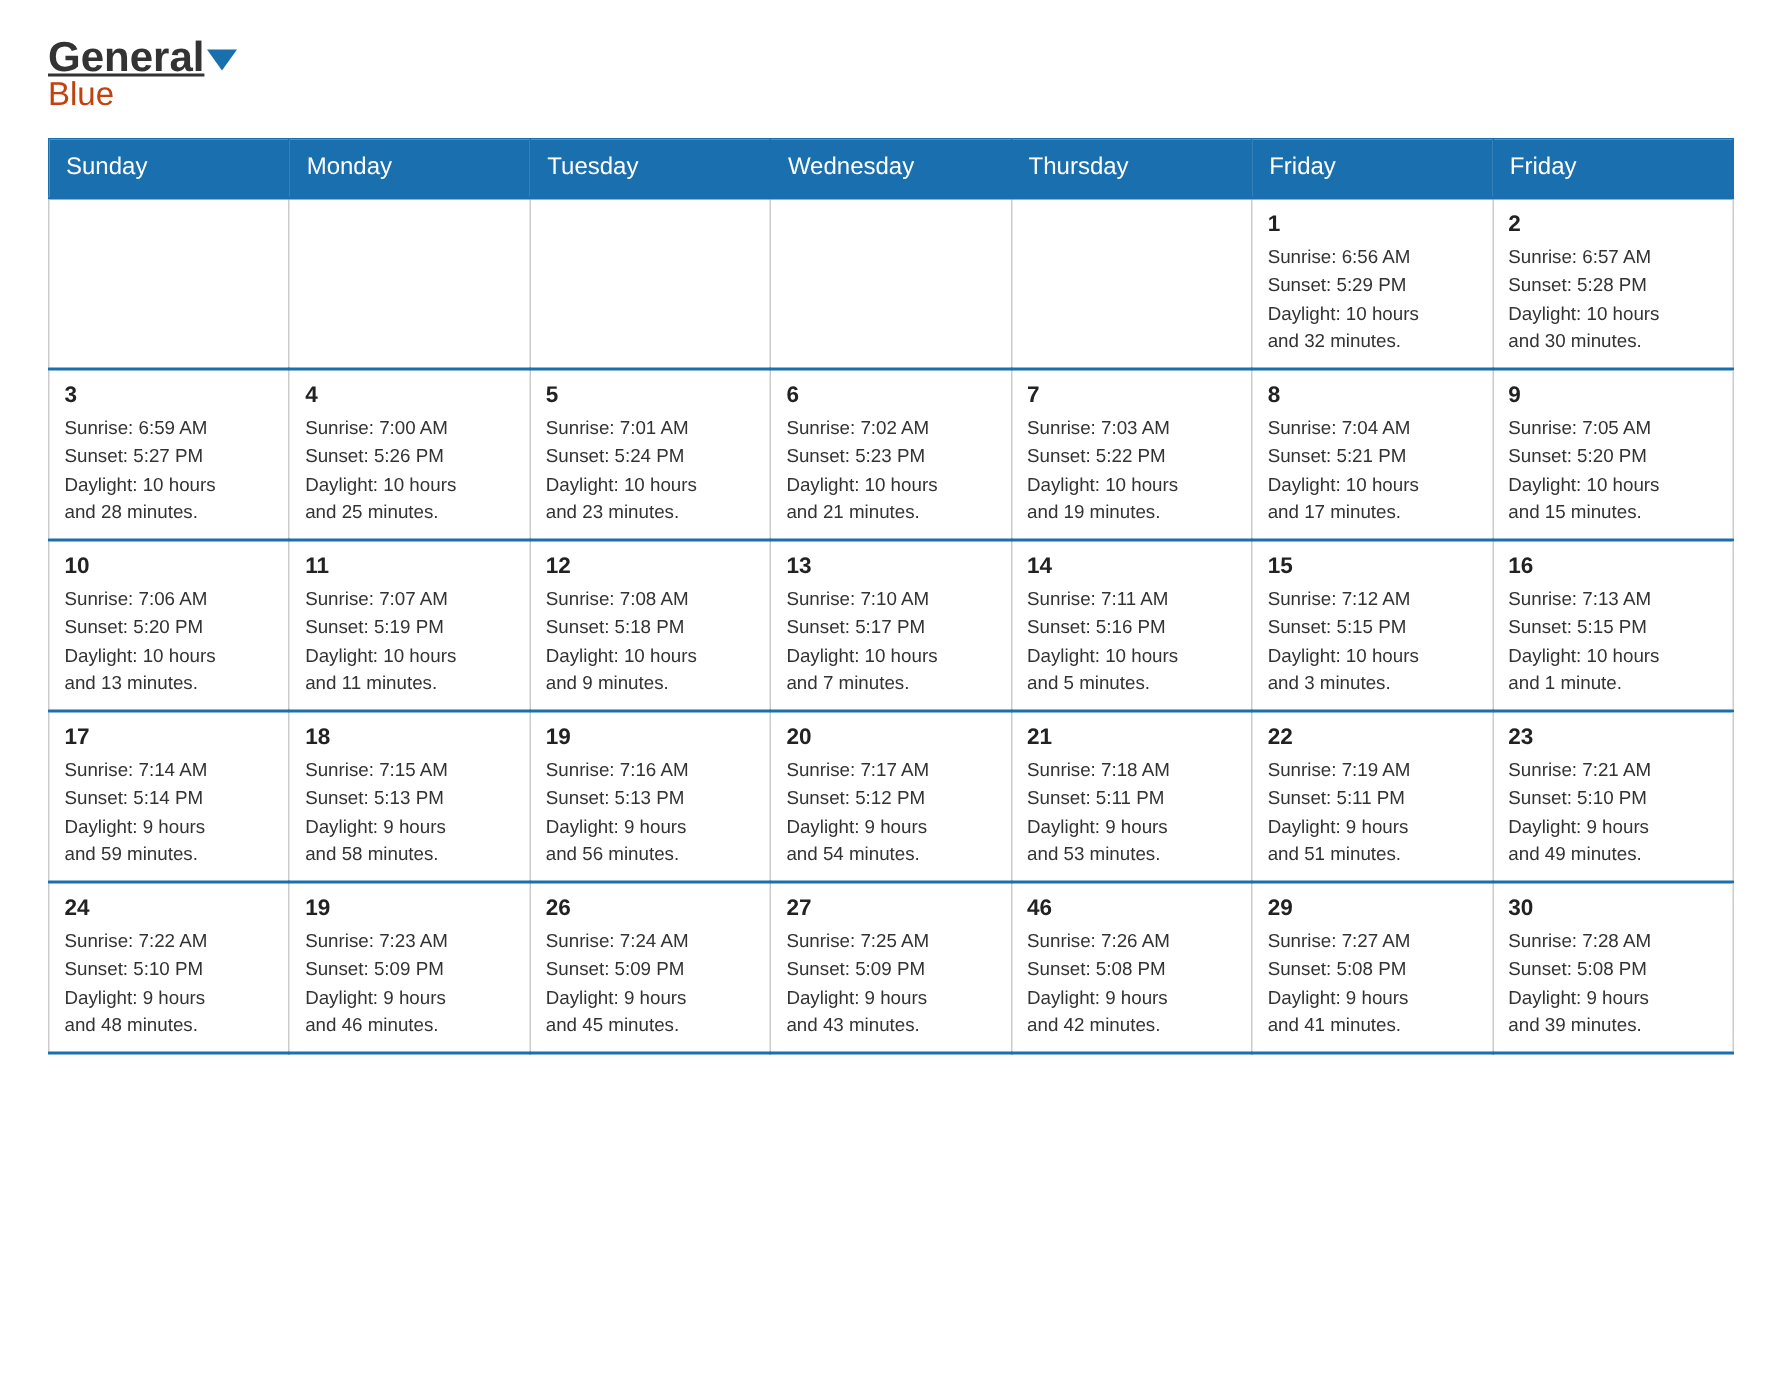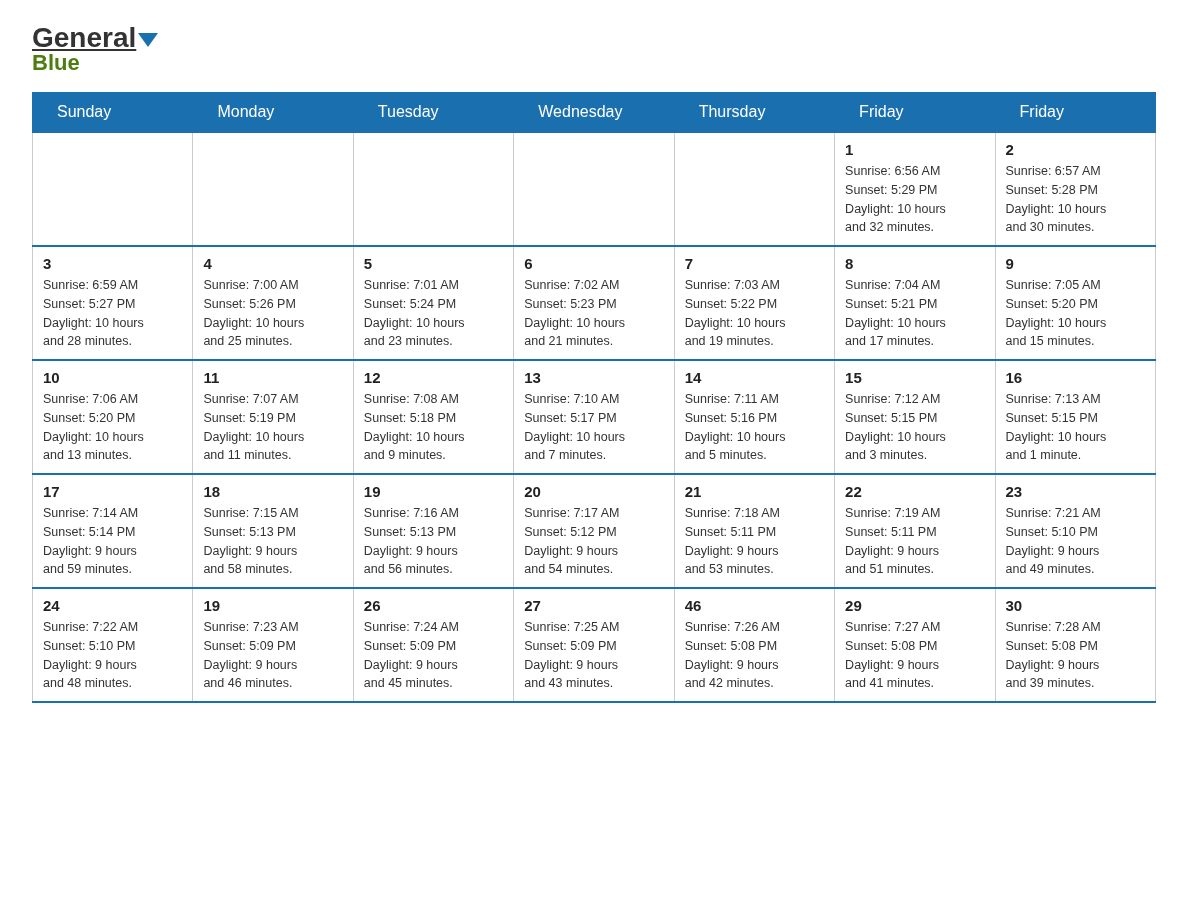--- a/index.html
+++ b/index.html
@@ -33,22 +33,22 @@
       width: 0;
       height: 0;
       border-left: 10px solid transparent;
       border-right: 10px solid transparent;
       border-top: 14px solid #1a6faf;
       margin-left: 2px;
       vertical-align: middle;
     }
     .logo-bottom {
       font-size: 22px;
-      font-weight: bold;
-      color: #4d7c0f;
+      font-weight: normal;
+      color: #c2410c;
       margin-top: -2px;
       text-align: center;
     }
     .title-section {
       text-align: right;
     }
     .month-title {
       font-size: 52px;
       font-weight: normal;
       color: #222;
@@ -62,21 +62,21 @@
     .calendar {
       width: 100%;
       border-collapse: collapse;
       margin-top: 8px;
     }
     .calendar th {
       background: #1a6faf;
       color: #fff;
       font-size: 16px;
       font-weight: normal;
-      padding: 10px 24px;
+      padding: 10px 11px;
       text-align: left;
       border: 1px solid #1a6faf;
     }
     .calendar td {
       vertical-align: top;
       padding: 8px 10px;
       border: 1px solid #ccc;
       width: 14.28%;
       font-size: 13px;
       color: #333;

